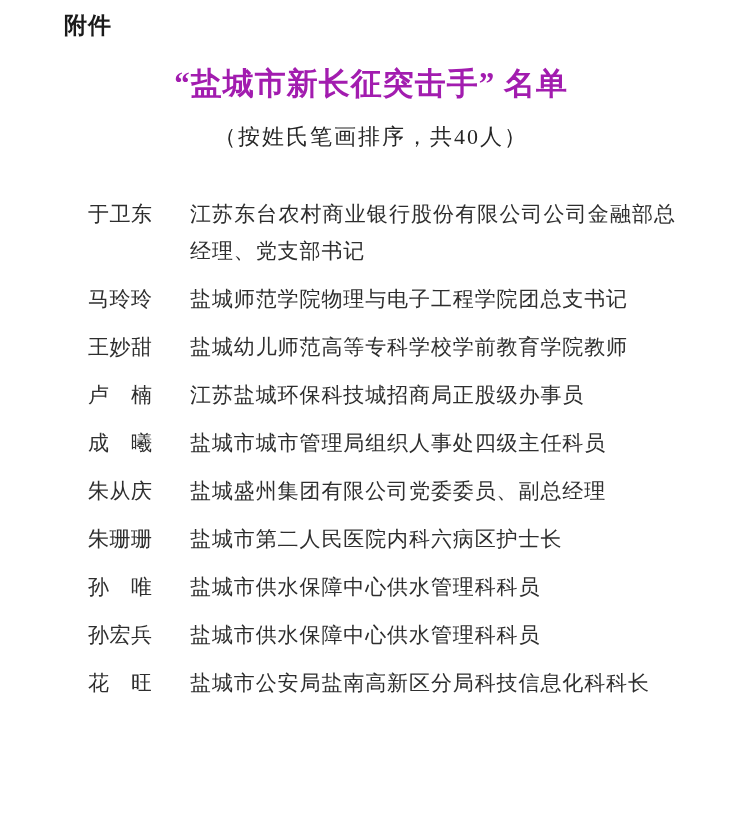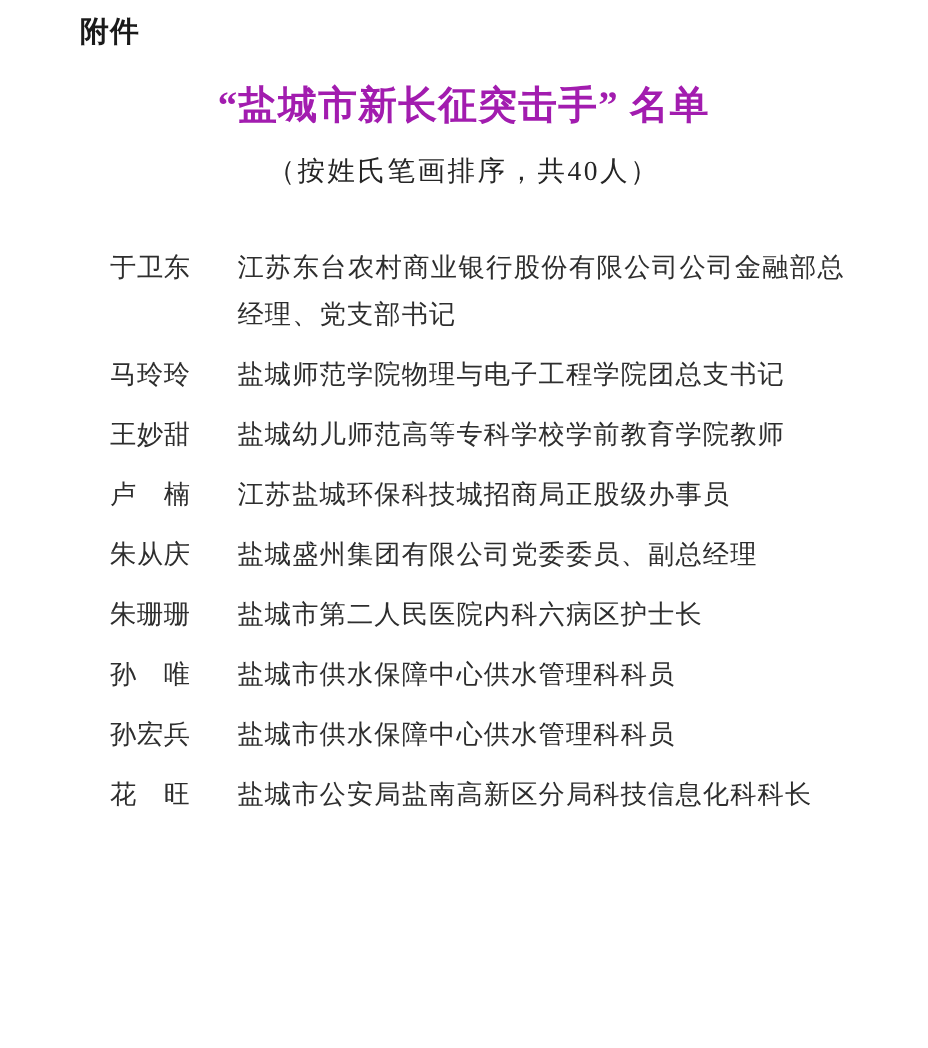--- a/index.html
+++ b/index.html
@@ -106,20 +106,24 @@
       <div class="entry">
         <span class="name">王妙甜</span>
         <span class="pos">盐城幼儿师范高等专科学校学前教育学院教师</span>
       </div>
 
       <div class="entry">
         <span class="name">卢　楠</span>
         <span class="pos">江苏盐城环保科技城招商局正股级办事员</span>
       </div>
 
+      <div class="entry">
+        <span class="name">成　曦</span>
+        <span class="pos">盐城市城市管理局组织人事处四级主任科员</span>
+      </div>
 
       <div class="entry">
         <span class="name">朱从庆</span>
         <span class="pos">盐城盛州集团有限公司党委委员、副总经理</span>
       </div>
 
       <div class="entry">
         <span class="name">朱珊珊</span>
         <span class="pos">盐城市第二人民医院内科六病区护士长</span>
       </div>

